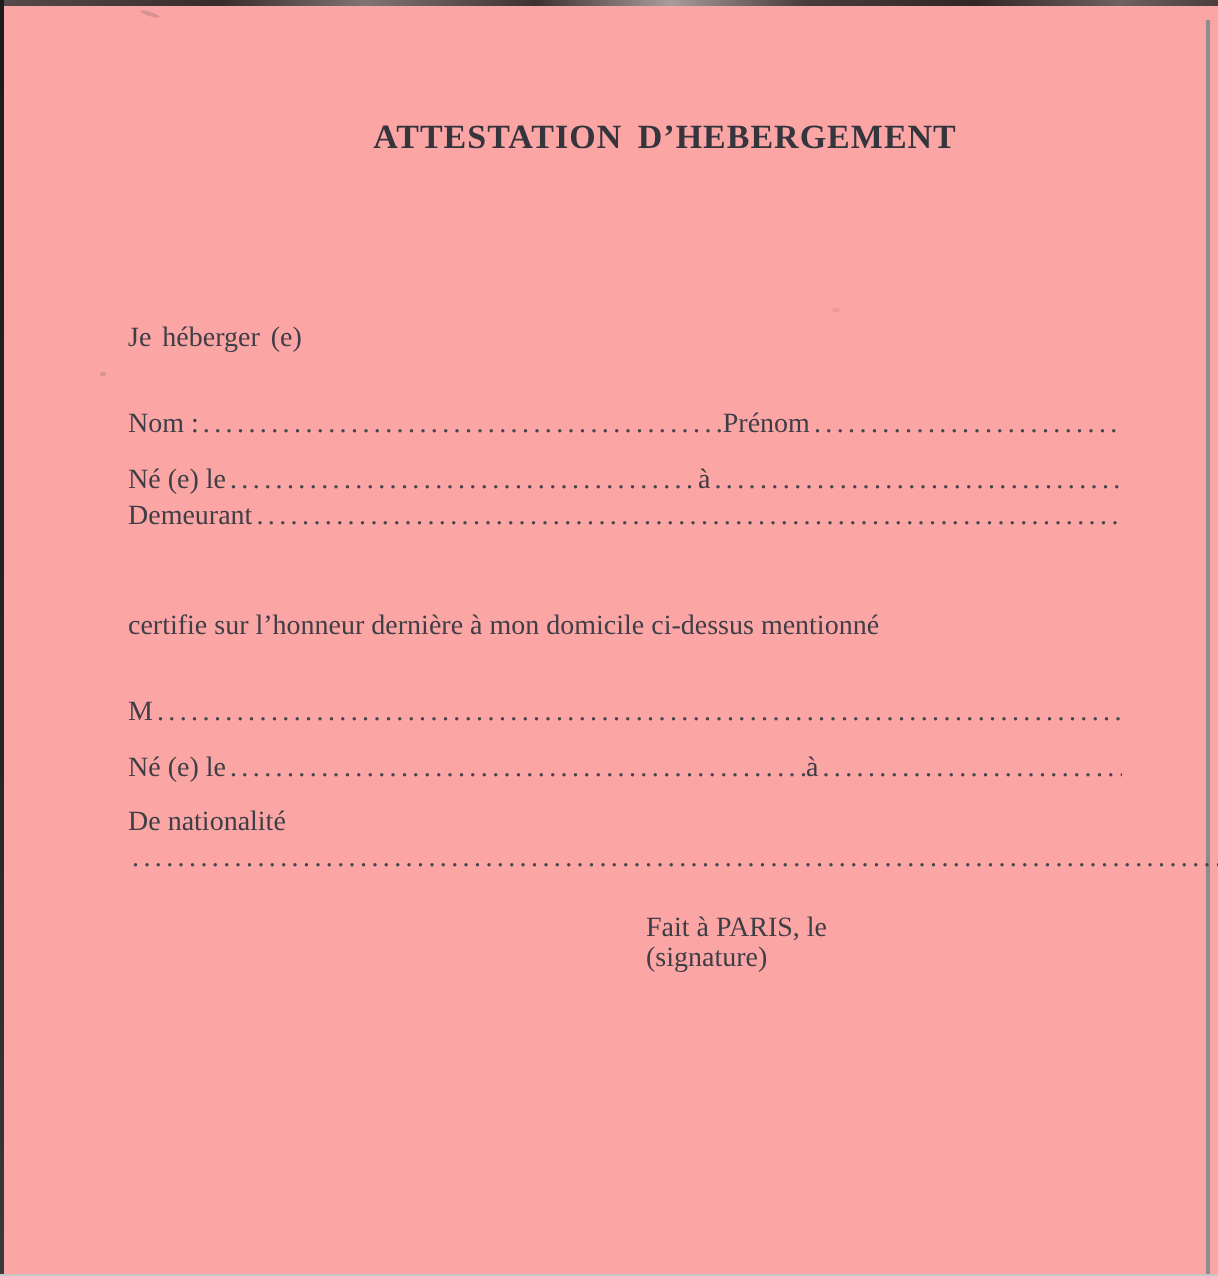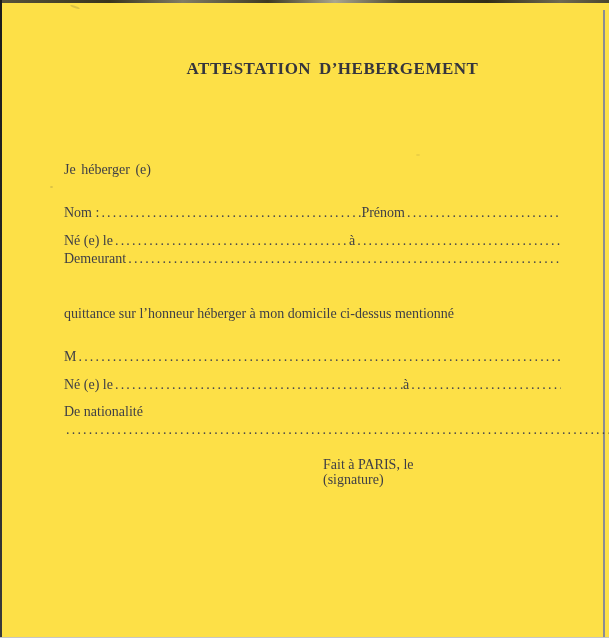--- a/index.html
+++ b/index.html
@@ -4,21 +4,21 @@
 <style>
   html, body {
     margin: 0;
     padding: 0;
     background: #ffffff;
   }
   .page {
     position: relative;
     width: 609px;
     height: 638px;
-    background: #fde047;
+    background: #fca5a5;
     overflow: hidden;
     font-family: "Liberation Serif", serif;
     color: #3e3e46;
     box-sizing: border-box;
   }
   
   .scan-border-top {
     position: absolute; top: 0; left: 0; right: 0; height: 3px;
     background: linear-gradient(to right,
       #3a3a3a 0%, #161616 18%, #6b6b6b 30%, #1c1c1c 44%,
@@ -126,21 +126,21 @@
       <span class="leader w-ne1">..........................................................................................................................................................................</span>
       <span class="label">à</span>
       <span class="leader fill">..........................................................................................................................................................................</span>
     </div>
 
     <div class="row row-demeurant">
       <span class="label">Demeurant</span>
       <span class="leader fill">..........................................................................................................................................................................</span>
     </div>
 
-    <div class="certify">quittance sur l’honneur héberger à mon domicile ci-dessus mentionné</div>
+    <div class="certify">certifie sur l’honneur dernière à mon domicile ci-dessus mentionné</div>
 
     <div class="row row-m">
       <span class="label">M</span>
       <span class="leader fill">..........................................................................................................................................................................</span>
     </div>
 
     <div class="row row-ne2">
       <span class="label">Né (e) le</span>
       <span class="leader w-ne2">..........................................................................................................................................................................</span>
       <span class="label">à</span>

